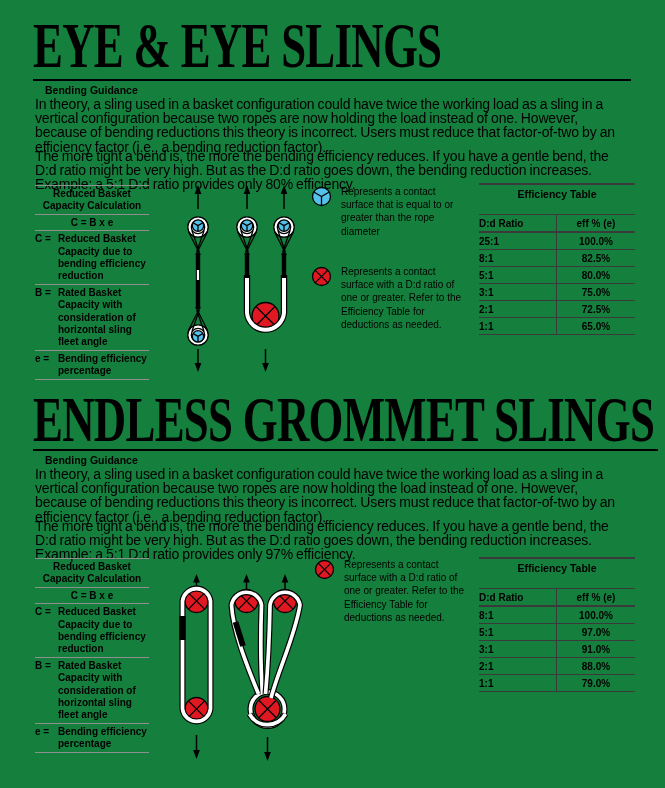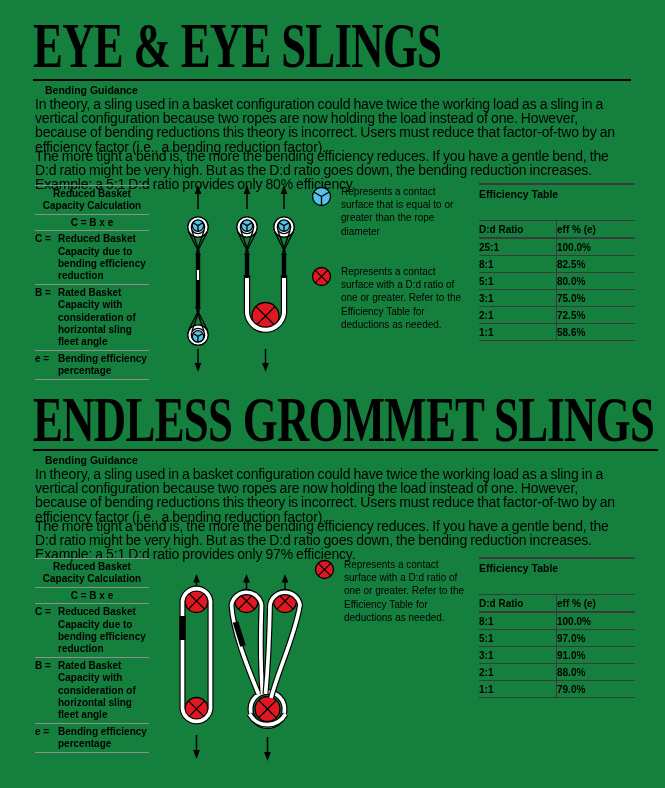--- a/index.html
+++ b/index.html
@@ -18,26 +18,26 @@
   .calc .ctr{text-align:center;}
   .def{display:flex;margin:1px 0;}
   .def .sym{width:23px;flex:none;}
   .def .txt{flex:1;}
   
   .legend{display:flex;gap:9px;width:158px;}
   .legend .txt{font-size:10px;line-height:13.2px;width:124px;}
   .legend svg{flex:none;margin-top:1px;}
   
   .efftable{width:156px;border-top:2px solid #3a3a3a;font-size:10px;}
-  .efftable .t-title{font-weight:700;font-size:10.5px;padding:3px 0 20px;
+  .efftable .t-title{font-weight:700;font-size:10.5px;text-align:center;padding:3px 0 14px;
                      border-bottom:1px solid #3a3a3a;}
   .efftable .row{display:flex;border-bottom:1px solid #3a3a3a;}
   .efftable .row.head{font-weight:700;border-bottom:2px solid #3a3a3a;}
   .efftable .c1{width:77px;border-right:1.5px solid #3a3a3a;text-align:left;padding:2.5px 0;}
-  .efftable .c2{flex:1;text-align:left;padding:2.5px 0;}
+  .efftable .c2{flex:1;text-align:center;padding:2.5px 0;}
   .efftable .row:not(.head){font-weight:700;}
   
   .thin{fill:none;stroke:#000;stroke-width:1.3;}
   .whitefill{fill:#fff;stroke:#000;stroke-width:1.3;}
   .tubeB{fill:none;stroke:#000;stroke-width:6.4;}
   .tubeW{fill:none;stroke:#fff;stroke-width:4;}
   .tubeB2{fill:none;stroke:#000;stroke-width:6.0;}
   .tubeW2{fill:none;stroke:#fff;stroke-width:3.7;}
   .fill-blue{fill:var(--blue,#53C1EA);stroke:#000;stroke-width:1.3;}
   .fill-red{fill:var(--red,#E01822);stroke:#000;stroke-width:1.3;}
@@ -194,21 +194,21 @@
     <div class="row">
       <div class="c1">3:1</div>
       <div class="c2">75.0%</div>
     </div>
     <div class="row">
       <div class="c1">2:1</div>
       <div class="c2">72.5%</div>
     </div>
     <div class="row">
       <div class="c1">1:1</div>
-      <div class="c2">58.6%</div>
+      <div class="c2">65.0%</div>
     </div>
   </div>
 
   <div class="abs sec-title" style="left:33px;top:388px;">ENDLESS GROMMET SLINGS</div>
   <div class="abs title-rule" style="top:449px;width:625px;"></div>
 
   <div class="abs guide-head" style="left:35px;top:454px;">Bending Guidance</div>
   <div class="abs para" style="left:35px;top:467px;">In theory, a sling used in a basket configuration could have twice the working load as a sling in a vertical configuration because two ropes are now holding the load instead of one. However, because of bending reductions this theory is incorrect. Users must reduce that factor-of-two by an efficiency factor (i.e., a bending reduction factor).</div>
   <div class="abs para" style="left:35px;top:519px;">The more tight a bend is, the more the bending efficiency reduces. If you have a gentle bend, the D:d ratio might be very high. But as the D:d ratio goes down, the bending reduction increases. Example: a 5:1 D:d ratio provides only 97% efficiency.</div>
 

